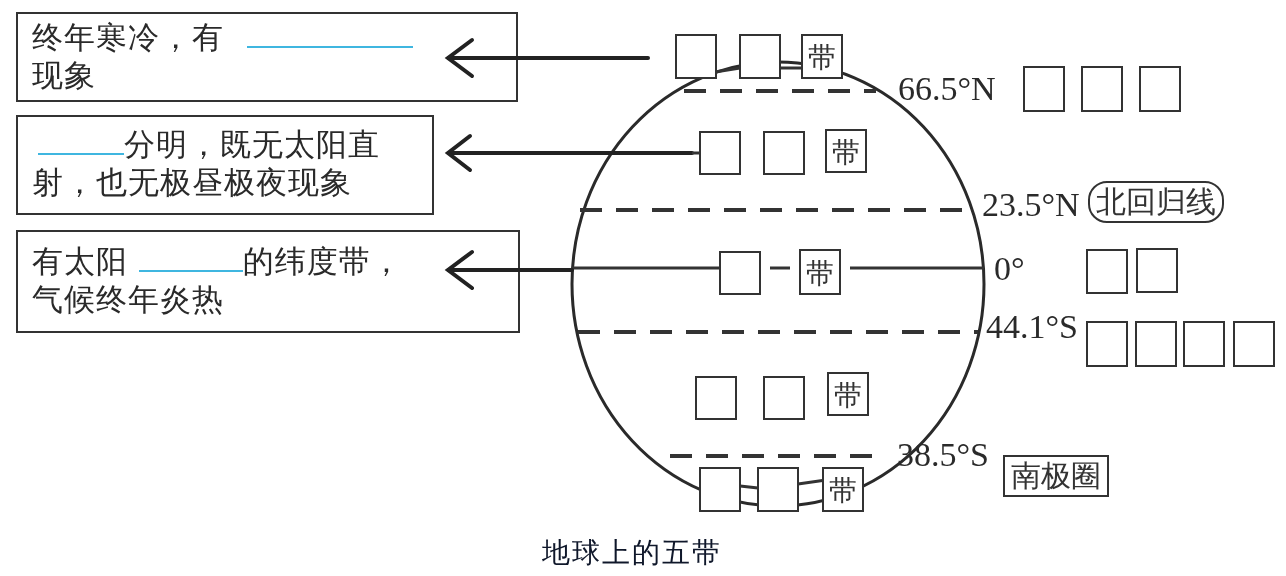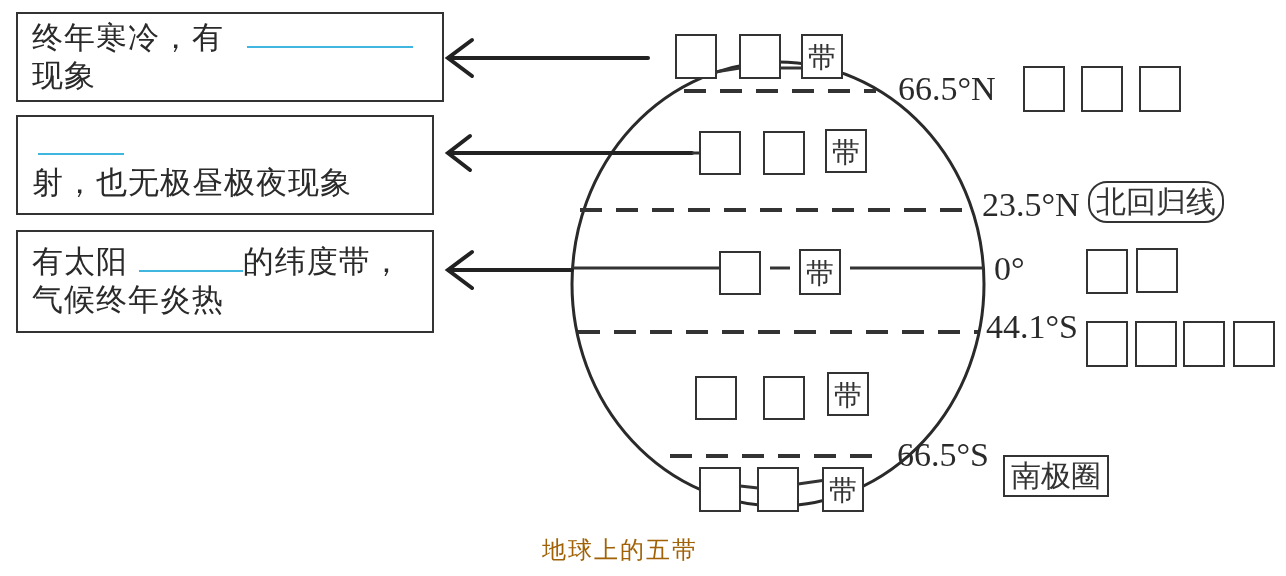--- a/index.html
+++ b/index.html
@@ -5,40 +5,40 @@
   html, body { margin: 0; padding: 0; background: #ffffff; }
   body { width: 1286px; height: 576px; position: relative; overflow: hidden;
          font-family: "DejaVu Serif", "Liberation Serif", serif; color: #222; }
   .desc-box { position: absolute; border: 2px solid #333; box-sizing: border-box;
               font-size: 31px; line-height: 38px; padding: 4px 0 0 14px; color: #2a2a2a;
               font-family: "DejaVu Sans", sans-serif; letter-spacing: 1px; }
   .blank { display: inline-block; border-bottom: 2px solid #3fb6e0; height: 26px; vertical-align: baseline; }
   .lbl { position: absolute; font-family: "Liberation Serif", serif; font-size: 34px; color: #2a2a2a; white-space: nowrap; text-align: center; }
   .cn-box { position: absolute; border: 2px solid #333; box-sizing: border-box; font-size: 30px;
             font-family: "DejaVu Sans", sans-serif; color: #333; padding: 2px 6px; line-height: 34px; background: #fff; }
-  .caption { position: absolute; font-size: 24px; font-family: "DejaVu Serif", serif; color: #a16207; letter-spacing: 2px; }
+  .caption { position: absolute; font-size: 28px; font-family: "DejaVu Serif", serif; color: #0f172a; letter-spacing: 2px; }
   svg { position: absolute; left: 0; top: 0; }
   .sq { fill: #fff; stroke: #333; stroke-width: 2; }
   .dai { font-family: "DejaVu Sans", sans-serif; font-size: 28px; fill: #333; }
 </style>
 </head>
 <body>
 
-<div class="desc-box" style="left:16px;top:12px;width:428px;height:90px;">
+<div class="desc-box" style="left:16px;top:12px;width:502px;height:90px;">
   <span>终年寒冷，有</span>
   <span class="blank" style="width:166px;margin-left:12px;"></span><br>
   <span>现象</span>
 </div>
 
 <div class="desc-box" style="left:16px;top:115px;width:418px;height:100px;padding-top:8px;">
-  <span class="blank" style="width:86px;margin-left:6px;"></span><br>
+  <span class="blank" style="width:86px;margin-left:6px;"></span><span>分明，既无太阳直</span><br>
   <span>射，也无极昼极夜现象</span>
 </div>
 
-<div class="desc-box" style="left:16px;top:230px;width:418px;height:103px;padding-top:10px;">
+<div class="desc-box" style="left:16px;top:230px;width:504px;height:103px;padding-top:10px;">
   <span>有太阳</span>
   <span class="blank" style="width:104px;"></span><span>的纬度带，</span><br>
   <span>气候终年炎热</span>
 </div>
 
 <svg width="1286" height="576">
   <defs>
     <clipPath id="globeClip">
         <ellipse cx="778" cy="284" rx="206" ry="222"></ellipse>
       </clipPath>
@@ -105,18 +105,18 @@
   <rect class="sq" x="1087" y="322" width="40" height="44"></rect>
   <rect class="sq" x="1136" y="322" width="40" height="44"></rect>
   <rect class="sq" x="1184" y="322" width="40" height="44"></rect>
   <rect class="sq" x="1234" y="322" width="40" height="44"></rect>
 </svg>
 
 <div class="lbl" style="left:898px;top:70px;">66.5°N</div>
 <div class="lbl" style="left:982px;top:186px;">23.5°N</div>
 <div class="lbl" style="left:994px;top:250px;">0°</div>
 <div class="lbl" style="left:986px;top:308px;">44.1°S</div>
-<div class="lbl" style="left:897px;top:436px;">66.5°S</div>
+<div class="lbl" style="left:897px;top:436px;">38.5°S</div>
 
 <div class="cn-box" style="left:1088px;top:181px;border-radius:19px;">北回归线</div>
 <div class="cn-box" style="left:1003px;top:455px;">南极圈</div>
 
 <div class="caption" style="left:542px;top:534px;">地球上的五带</div>
 
 </body></html>

